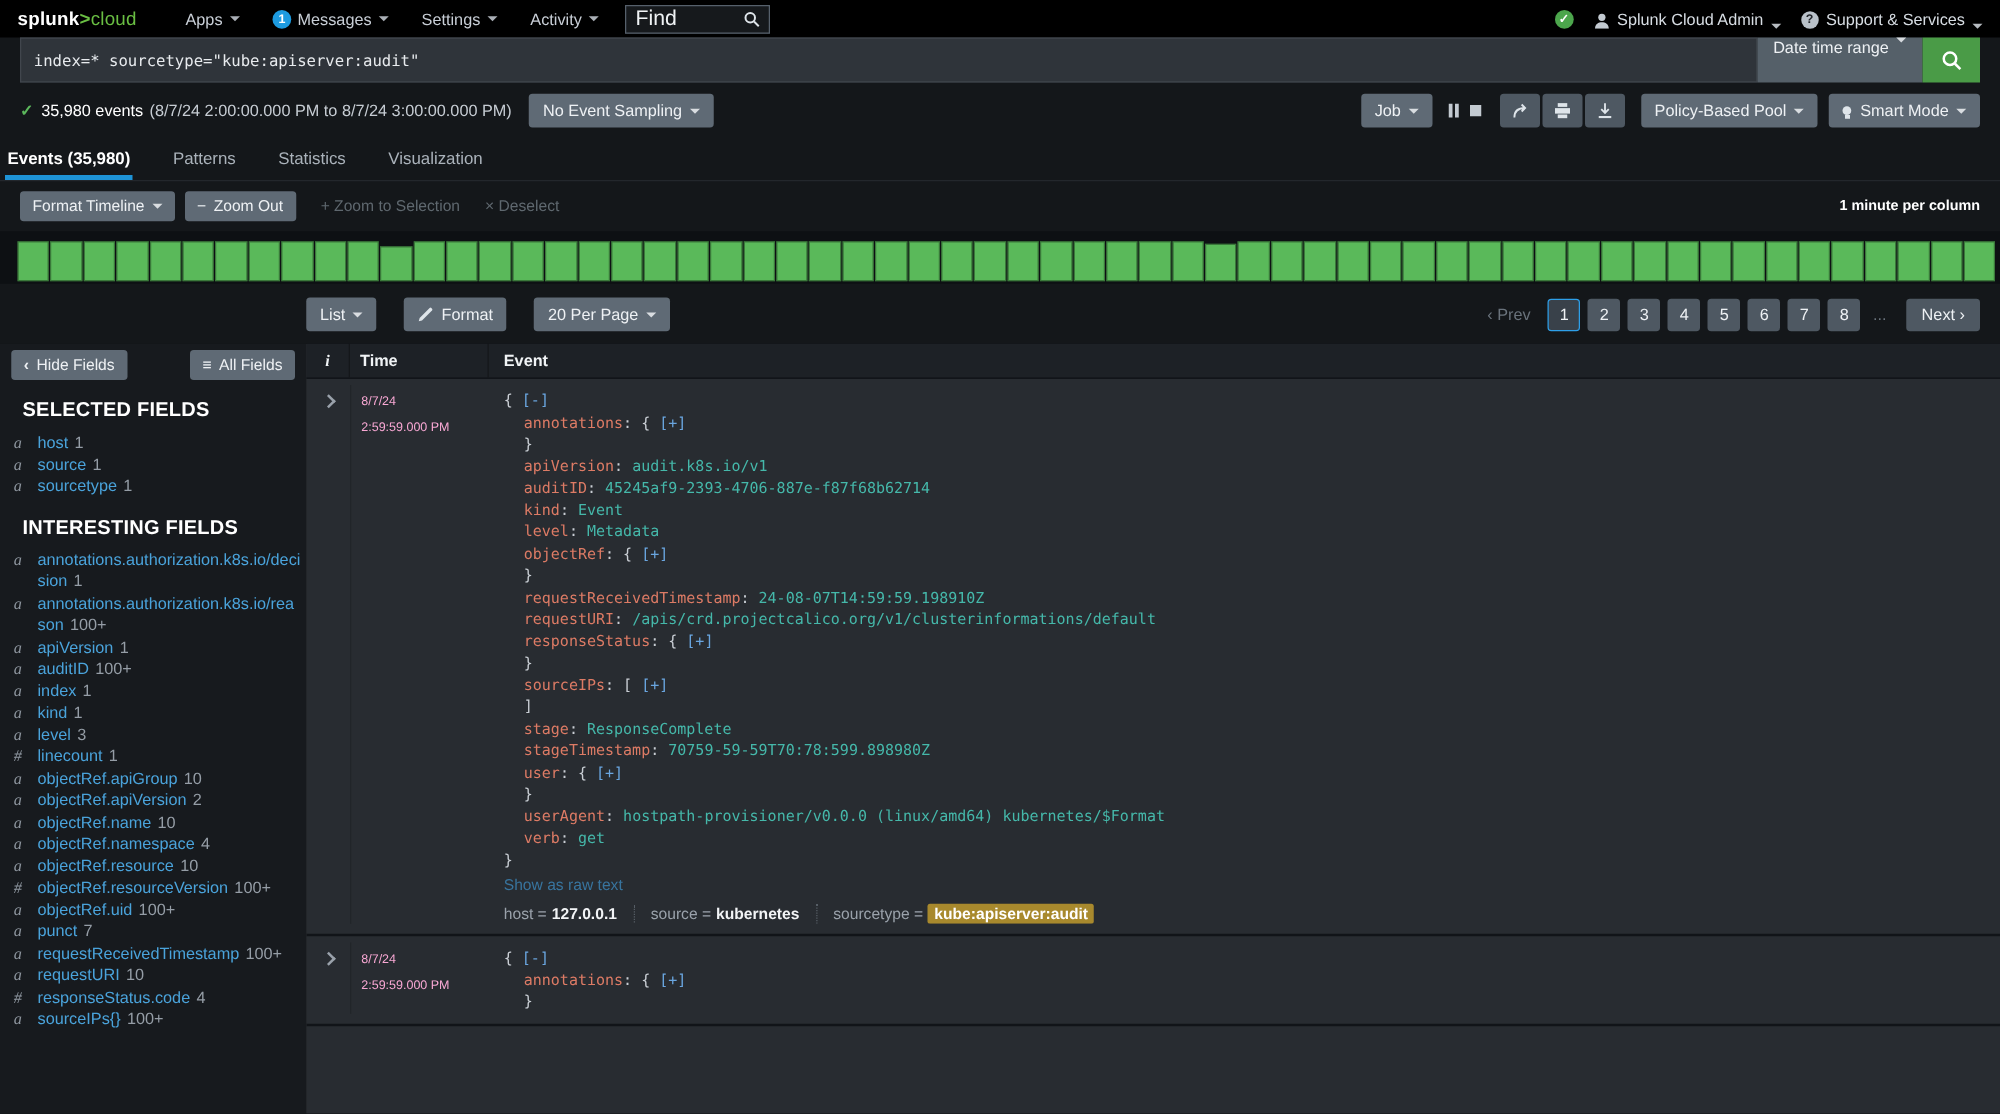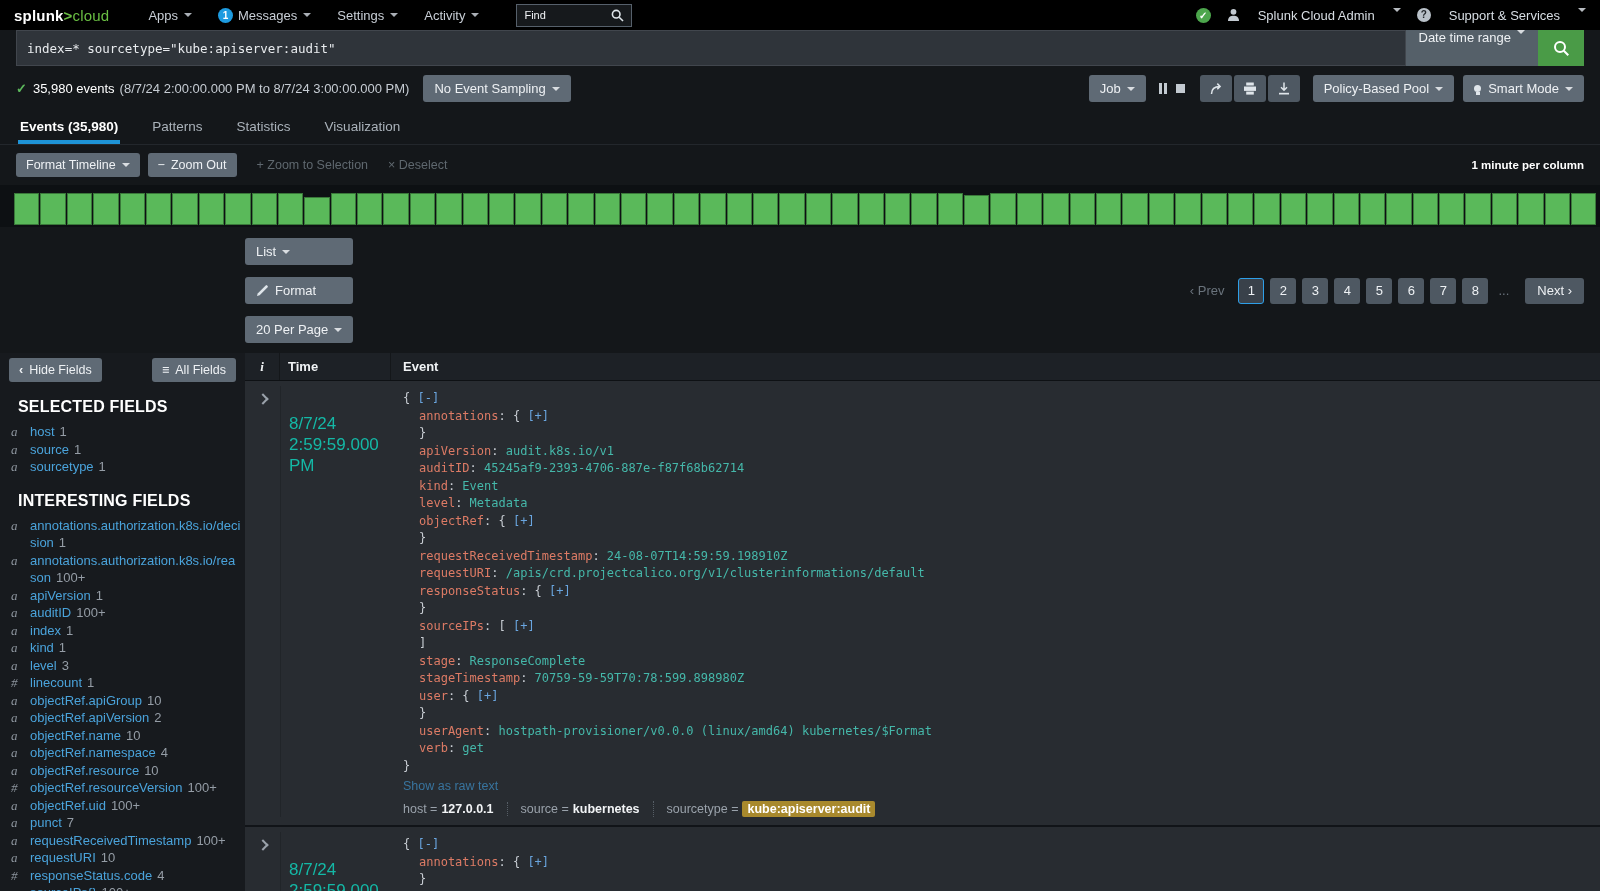--- a/index.html
+++ b/index.html
@@ -11,29 +11,29 @@
   .topbar{height:30px;background:#000;display:flex;align-items:center;color:#c8ced6;font-size:13px;flex:0 0 auto;}
   .logo{margin:0 26px 0 14px;font-size:15px;letter-spacing:.2px;}
   .logo .l-splunk{color:#fff;font-weight:bold;}
   .logo .l-gt{color:#6abf43;font-weight:bold;}
   .logo .l-cloud{color:#6abf43;}
   .top-menu{padding:0 13px;height:100%;display:flex;align-items:center;cursor:pointer;}
   .badge{display:inline-flex;align-items:center;justify-content:center;width:15px;height:15px;border-radius:50%;
     background:#1d9be0;color:#fff;font-size:10px;font-weight:bold;margin-right:5px;}
   .cr{display:inline-block;width:0;height:0;border-left:4px solid transparent;border-right:4px solid transparent;
     border-top:4px solid currentColor;margin-left:6px;opacity:.85;}
-  .findbox{width:100px;height:21px;margin-left:24px;background:#16191c;border:1px solid #56606b;
-    display:flex;align-items:center;padding:0 7px;color:#f0f3f5;font-size:11px;cursor:text;}
+  .findbox{width:100px;height:21px;margin-left:8px;background:#16191c;border:1px solid #56606b;
+    display:flex;align-items:center;padding:0 7px;color:#f0f3f5;font-size:17px;cursor:text;}
   .findbox svg{margin-left:auto;}
   .top-right{margin-left:auto;display:flex;align-items:center;gap:16px;padding-right:14px;}
   .chk-circle{width:15px;height:15px;border-radius:50%;background:#4ca64c;color:#fff;font-size:10px;
     display:flex;align-items:center;justify-content:center;font-weight:bold;}
   .q-circle{width:14px;height:14px;border-radius:50%;background:#b9c1c9;color:#22262b;font-size:10px;font-weight:bold;
     display:flex;align-items:center;justify-content:center;margin-right:6px;}
-  .tr-item{display:flex;align-items:flex-start;cursor:pointer;color:#d7dde3;gap:12px;}
+  .tr-item{display:flex;align-items:flex-end;cursor:pointer;color:#d7dde3;}
   .tr-item svg{margin-right:6px;}
 
   
   .appbar{height:33px;background:#3e4550;display:flex;align-items:stretch;font-size:13.5px;color:#ccd3da;flex:0 0 auto;}
   .appnav-items{display:flex;}
   .appnav-item{display:flex;align-items:center;padding:0 16px;cursor:pointer;}
   .appnav-item.active{color:#fff;box-shadow:inset 0 -4px 0 #65b438;}
   .app-id{margin-left:auto;display:flex;align-items:center;gap:10px;padding-right:14px;}
   .app-logo{width:26px;height:26px;background:#65b438;border-radius:3px;color:#fff;font-weight:bold;font-size:17px;
     display:flex;align-items:center;justify-content:center;}
@@ -61,37 +61,37 @@
   .job-controls{margin-left:auto;display:flex;align-items:center;gap:9px;}
   .icon-plain{color:#c3cad1;cursor:pointer;display:flex;align-items:center;}
   .pause-bars{display:inline-block;width:3px;height:11px;background:currentColor;box-shadow:5px 0 0 currentColor;margin-right:5px;}
   .stop-sq{display:inline-block;width:9px;height:9px;background:currentColor;}
   .icon-btn{width:32px;height:27px;background:#4e5862;border-radius:3px;display:flex;align-items:center;justify-content:center;cursor:pointer;}
   .icon-group{display:flex;gap:2px;}
   .bulb{display:inline-block;width:7px;height:7px;border-radius:50%;background:#dfe5ea;margin-right:7px;position:relative;}
   .bulb::after{content:"";position:absolute;left:1.5px;top:7px;width:4px;height:3px;background:#dfe5ea;}
 
   
-  .result-tabs{display:flex;padding:0 18px;border-bottom:1px solid #23272c;font-size:13.5px;color:#aab2ba;flex:0 0 auto;}
+  .result-tabs{display:flex;padding:0 4px;border-bottom:1px solid #23272c;font-size:13.5px;color:#aab2ba;flex:0 0 auto;}
   .tab{padding:9px 2px 6px;margin-right:30px;border-bottom:4px solid transparent;cursor:pointer;}
   .tab.active{color:#fff;font-weight:bold;border-bottom-color:#1e93d6;}
 
   
   .tl-controls{display:flex;align-items:center;padding:8px 16px;font-size:12.5px;color:#c6ccd3;}
   .tl-controls .btn{font-size:12.5px;padding:5px 10px;}
   .dis-link{color:#5f686f;margin-left:20px;cursor:default;}
   .scale-label{margin-left:auto;color:#fff;font-size:11.5px;font-weight:bold;}
 
   
   .timeline{height:38px;background:#0d1013;display:flex;align-items:flex-end;gap:1px;padding:2px 4px 2px 14px;flex:0 0 auto;}
   .tl-bar{flex:1;background:#5ab95a;border:1px solid rgba(0,0,0,.35);box-sizing:border-box;cursor:crosshair;}
 
   
   .list-toolbar{display:flex;align-items:center;padding:11px 16px 10px 245px;flex:0 0 auto;}
-  .lt-btns{display:flex;gap:12px;flex-direction:column;}
+  .lt-btns{display:flex;gap:22px;}
   .pager{margin-left:auto;display:flex;align-items:center;gap:6px;font-size:13px;}
   .pg-prev{color:#6a737c;margin-right:8px;cursor:default;}
   .pg-btn{min-width:26px;height:26px;background:#4e5862;border-radius:3px;color:#eef1f4;display:flex;
     align-items:center;justify-content:center;font-size:13px;cursor:pointer;padding:0 5px;box-sizing:border-box;}
   .pg-btn.active{background:#39414a;border:1px solid #2e9fe8;}
   .pg-ellipsis{color:#6a737c;margin:0 4px;}
   .pg-next{height:26px;background:#4e5862;border-radius:3px;color:#eef1f4;display:flex;align-items:center;
     padding:0 12px;cursor:pointer;margin-left:6px;}
 
   
@@ -112,21 +112,21 @@
     align-items:center;border-bottom:1px solid #0e1114;flex:0 0 auto;}
   .col-i{width:35px;text-align:center;font-family:"Liberation Serif",serif;font-style:italic;border-right:1px solid #14171a;height:100%;
     display:flex;align-items:center;justify-content:center;box-sizing:border-box;}
   .col-time{width:110px;padding-left:8px;box-sizing:border-box;height:100%;display:flex;align-items:center;}
   .col-event{flex:1;padding-left:12px;border-left:1px solid #14171a;height:100%;display:flex;align-items:center;box-sizing:border-box;}
   .ev-rows{flex:1;overflow:hidden;}
   .ev-row{display:flex;border-bottom:2px solid #111418;padding:5px 0 8px;}
   .ev-i{width:35px;flex:0 0 auto;display:flex;justify-content:center;padding-top:9px;border-right:1px solid #212529;cursor:pointer;}
   .chev{display:inline-block;width:6px;height:6px;border-top:2px solid #9aa2ab;border-right:2px solid #9aa2ab;
     transform:rotate(45deg);}
-  .ev-time{width:110px;flex:0 0 auto;color:#14b8a6;font-size:17px;line-height:21px;padding:3px 0 0 8px;box-sizing:border-box;margin-top:24px;}
+  .ev-time{width:110px;flex:0 0 auto;color:#f9a8d4;font-size:10px;line-height:21px;padding:3px 0 0 8px;box-sizing:border-box;}
   .ev-body{flex:1;padding:4px 0 0 12px;overflow:hidden;}
   .jl{font-family:"DejaVu Sans Mono",monospace;font-size:12px;line-height:17.5px;white-space:pre;}
   .ind1{padding-left:16px;}
   .j-b{color:#c9ced4;}
   .j-k{color:#dd7b65;}
   .j-v{color:#45b8aa;}
   .j-t{color:#6aa6e0;cursor:pointer;}
   .raw-link{color:#38749e;font-size:12.5px;display:inline-block;margin:4px 0 2px;cursor:pointer;}
   .meta{display:flex;align-items:center;font-size:12.5px;color:#9aa2ab;margin-top:6px;}
   .meta-pair{display:flex;align-items:center;cursor:pointer;}

